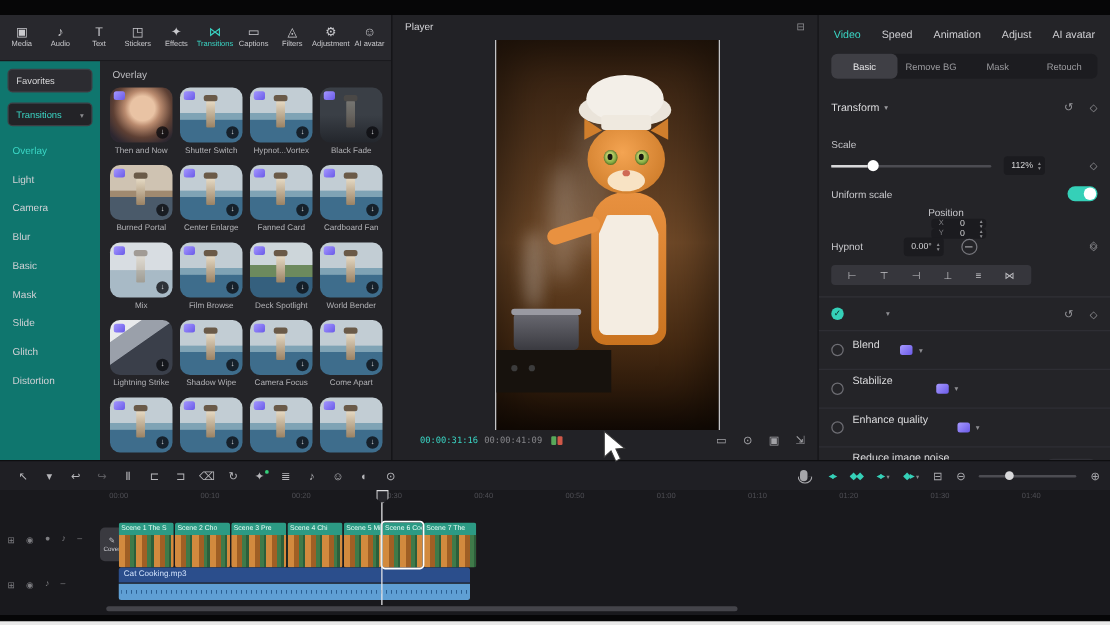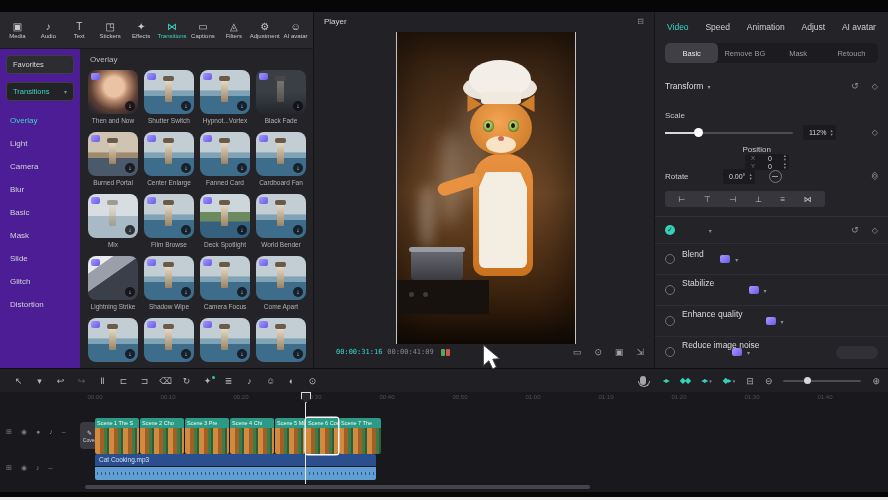--- a/index.html
+++ b/index.html
@@ -8,21 +8,21 @@
   .main{position:absolute;top:12px;left:0;width:888px;height:356px;display:flex;}
 
   
   .left-panel{width:313px;background:#242428;display:flex;flex-direction:column;box-sizing:border-box;}
   .media-toolbar{height:36px;background:#28282d;display:flex;align-items:center;padding:0 2px;border-bottom:1px solid #1a1a1e;}
   .tb-item{flex:1;display:flex;flex-direction:column;align-items:center;gap:1px;color:#c9c9cd;cursor:pointer;}
   .tb-ic{font-size:10px;line-height:11px;}
   .tb-lb{font-size:6px;white-space:nowrap;}
   .tb-item.on{color:#3ad6c5;}
   .left-body{flex:1;display:flex;min-height:0;}
-  .sidebar{width:80px;background:#4c1d95;padding:6px;box-sizing:border-box;}
+  .sidebar{width:80px;background:#0f766e;padding:6px;box-sizing:border-box;}
   .fav-box{height:17px;background:#2c2c31;border:1px solid #3e3e44;border-radius:4px;font-size:7.5px;color:#d6d6d8;display:flex;align-items:center;padding:0 6px;margin-bottom:8px;}
   .pack-box{height:17px;background:#232327;border:1px solid #3e3e44;border-radius:4px;font-size:7.5px;color:#3ad6c5;display:flex;align-items:center;justify-content:space-between;padding:0 6px;margin-bottom:8px;}
   .pack-caret{color:#8a8a8e;font-size:6px;}
   .cat{font-size:8px;color:#d2d2d6;padding:7px 4px;cursor:pointer;}
   .cat.on{color:#3ad6c5;}
   .grid-wrap{flex:1;background:#242428;padding:6px 0 0 8px;overflow:hidden;position:relative;}
   .grid-header{font-size:8px;color:#bcbcc0;margin:0 0 6px 2px;}
   .grid{display:flex;flex-wrap:wrap;gap:7px 6px;width:228px;}
   .cell{width:50px;cursor:pointer;}
   .thumb{position:relative;width:50px;height:44px;border-radius:8px;overflow:hidden;background:#3a3a40;}
@@ -472,20 +472,26 @@
         <div class="numbox">
           <span>112%</span>
           <span class="stepper">
               <span>▴</span>
               <span>▾</span>
             </span>
         </div>
         <span class="kf">◇</span>
       </div>
 
+      <div class="uni-row">
+        <span class="uni-lb">Uniform scale</span>
+        <div class="toggle">
+            <div class="tknob"></div>
+          </div>
+      </div>
 
       <div class="pos-row">
         <span class="pos-lb">Position</span>
         <div class="numbox">
           <span class="pfx">X</span>
           <span>0</span>
           <span class="stepper">
               <span>▴</span>
               <span>▾</span>
             </span>
@@ -495,21 +501,21 @@
           <span>0</span>
           <span class="stepper">
               <span>▴</span>
               <span>▾</span>
             </span>
         </div>
         <span class="kf">◇</span>
       </div>
 
       <div class="rot-row">
-        <span class="rot-lb">Rotate</span>
+        <span class="rot-lb">Hypnot</span>
         <div class="numbox">
           <span>0.00°</span>
           <span class="stepper">
               <span>▴</span>
               <span>▾</span>
             </span>
         </div>
         <div class="dial"></div>
         <span class="kf">◇</span>
       </div>

